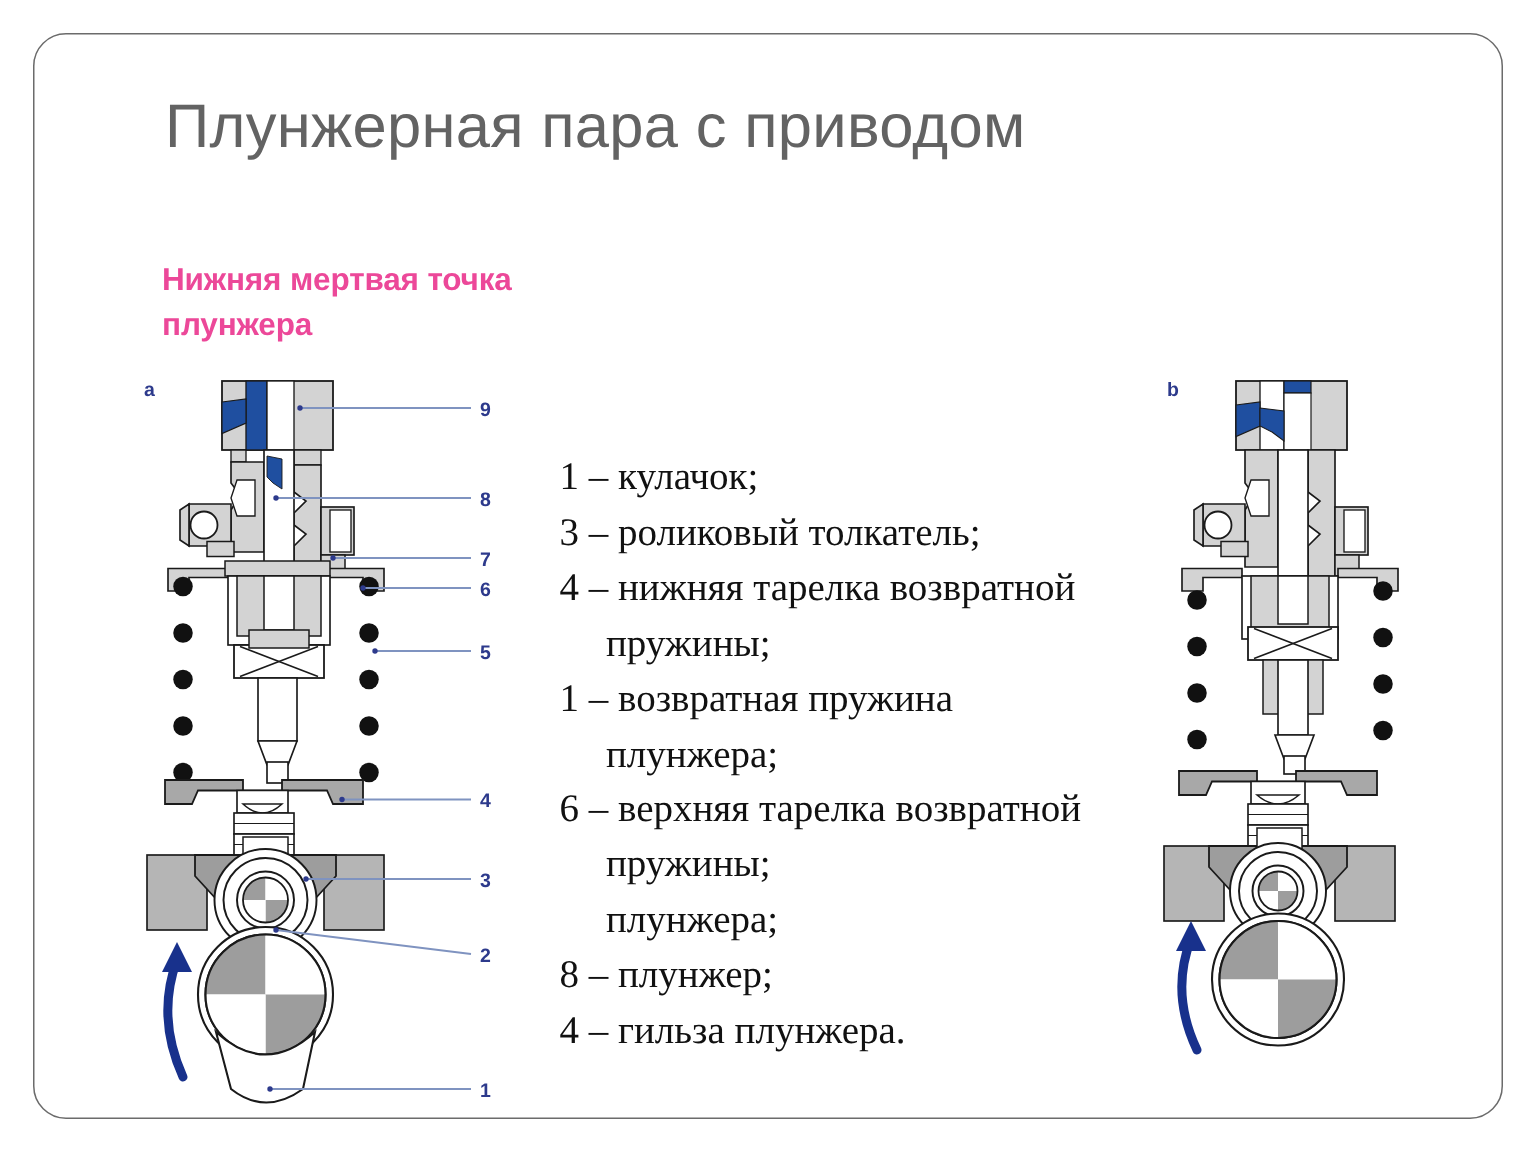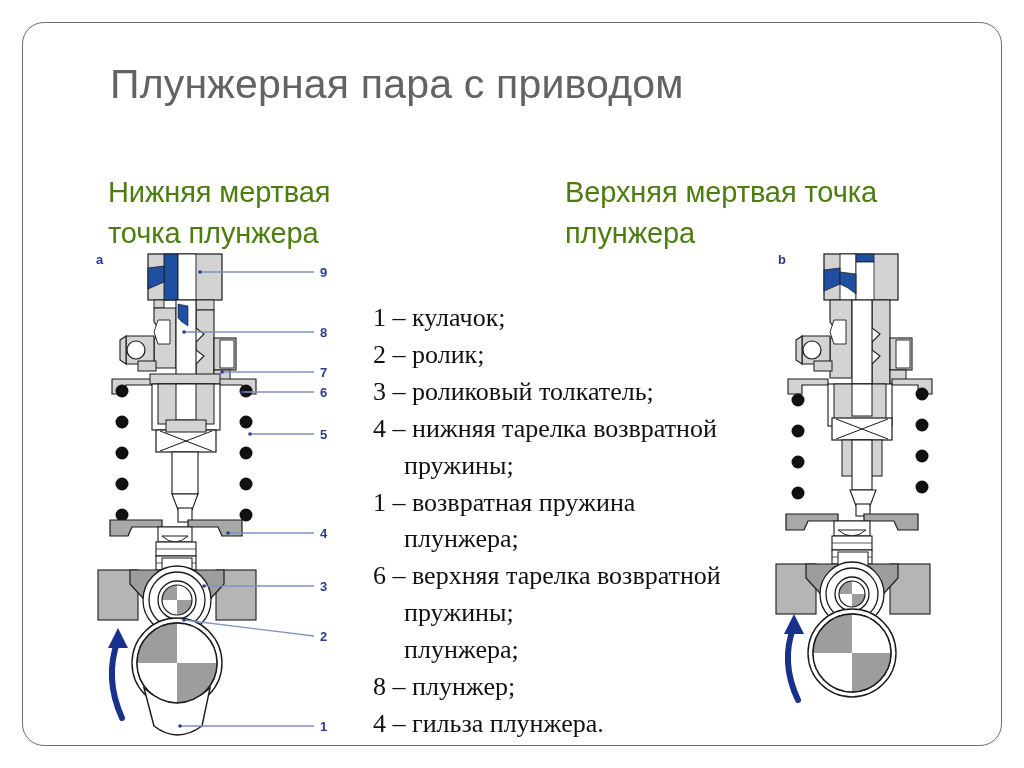--- a/index.html
+++ b/index.html
@@ -39,23 +39,23 @@
     width: 820px;
     font-size: 41px;
     font-weight: 400;
     color: #636363;
     letter-spacing: 0.2px;
     line-height: 1.1;
     white-space: nowrap;
   }
   .subtitle {
     position: absolute;
-    font-size: 29px;
-    font-weight: normal;
-    color: #4d7c0f;
+    font-size: 21px;
+    font-weight: bold;
+    color: #ec4899;
     line-height: 1.42;
     letter-spacing: -0.1px;
   }
   #subtitle-left  { left: 108px; top: 172px; width: 300px; }
   #subtitle-right { left: 565px; top: 172px; width: 330px; }
 
   #legend {
     position: absolute;
     left: 373px;
     top: 300px;
@@ -88,25 +88,23 @@
 <body>
 
 <div id="slide">
 
   <div id="frame"></div>
 
   <div id="title">Плунжерная пара с приводом</div>
 
   <div class="subtitle" id="subtitle-left">Нижняя мертвая точка плунжера</div>
 
-  <div class="subtitle" id="subtitle-right">Верхняя мертвая точка плунжера</div>
 
   <div id="legend">
       <div class="legend-row"><span>1 – кулачок;</span></div>
-      <div class="legend-row"><span>2 – ролик;</span></div>
       <div class="legend-row"><span>3 – роликовый толкатель;</span></div>
       <div class="legend-row"><span>4 – нижняя тарелка возвратной</span></div>
       <div class="legend-cont">пружины;</div>
       <div class="legend-row"><span>1 – возвратная пружина</span></div>
       <div class="legend-cont">плунжера;</div>
       <div class="legend-row"><span>6 – верхняя тарелка возвратной</span></div>
       <div class="legend-cont">пружины;</div>
       <div class="legend-cont">плунжера;</div>
       <div class="legend-row"><span>8 – плунжер;</span></div>
       <div class="legend-row"><span>4 – гильза плунжера.</span></div>

